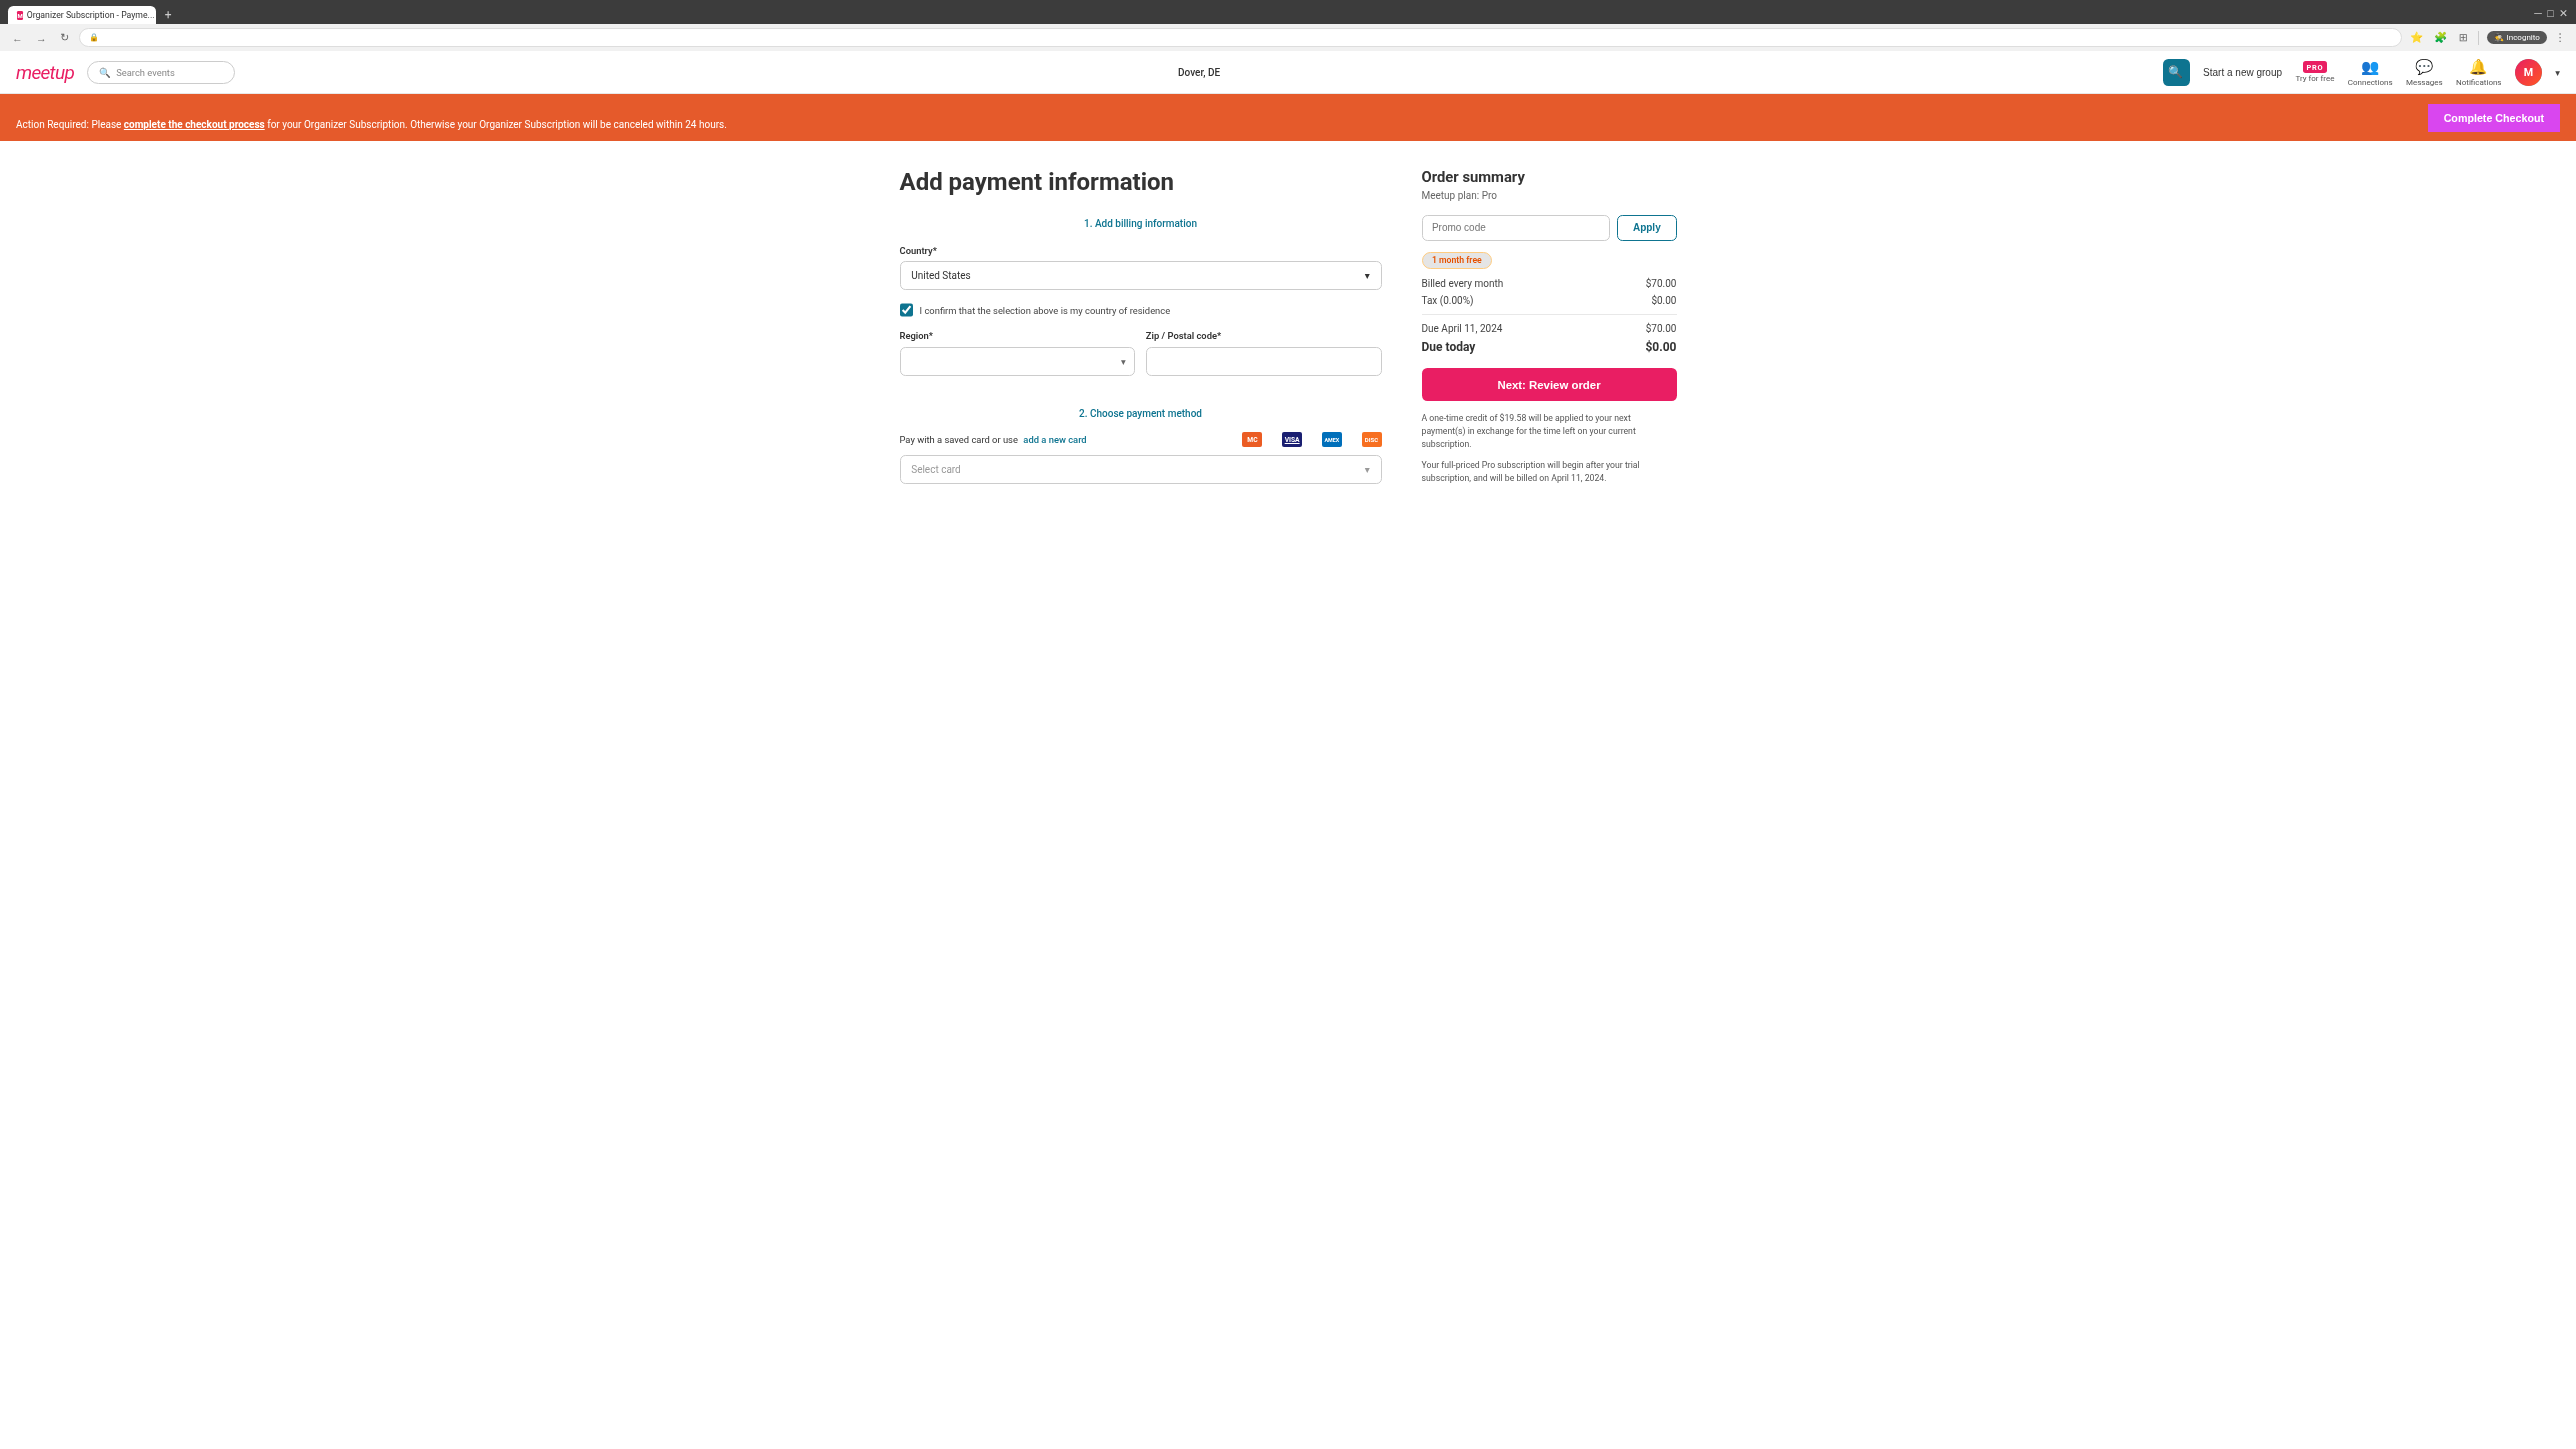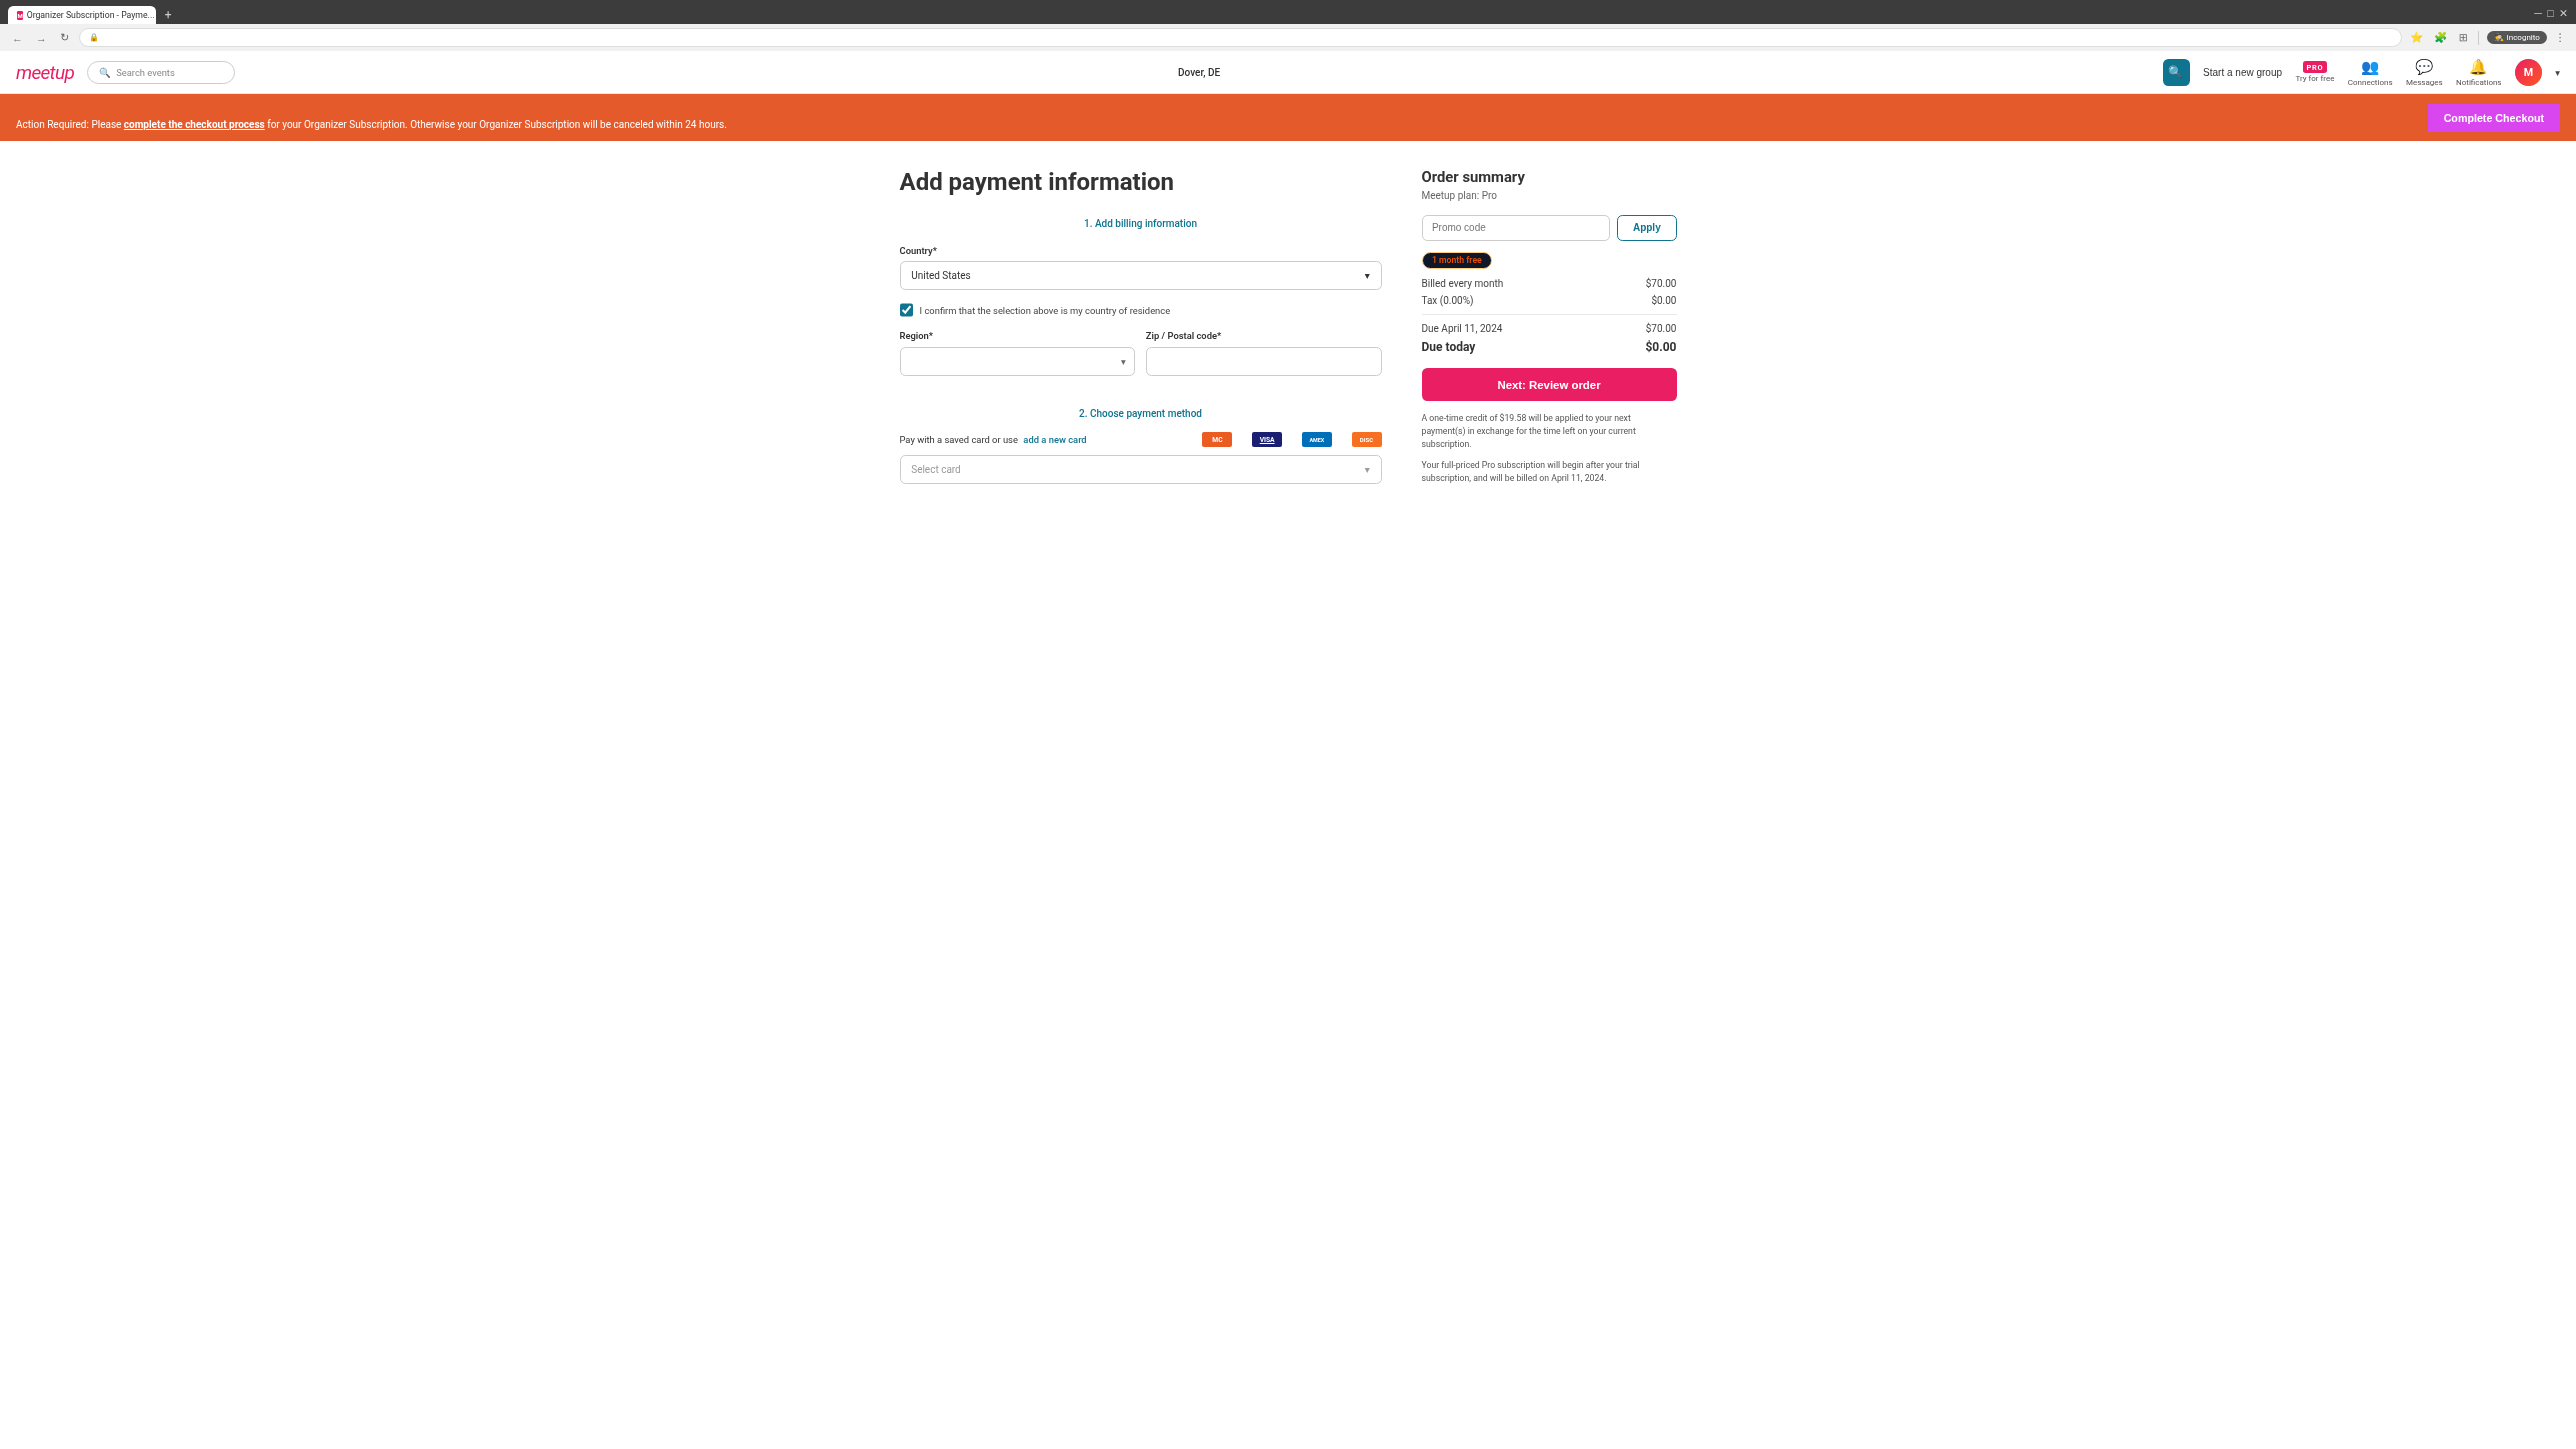--- a/index.html
+++ b/index.html
@@ -50,34 +50,34 @@
     .country-display { width: 100%; border: 0.7px solid #ccc; border-radius: 5.4px; padding: 8px 10.7px; font-size: 10px; color: #333; background: #fff; display: flex; align-items: center; justify-content: space-between; cursor: pointer; }
     .checkbox-row { display: flex; align-items: center; gap: 6.7px; margin-top: 8px; margin-bottom: 13.4px; }
     .checkbox-input { width: 13.4px; height: 13.4px; accent-color: #0e7490; cursor: pointer; flex-shrink: 0; }
     .checkbox-label { font-size: 9.4px; color: #444; }
     .two-col { display: grid; grid-template-columns: 1fr 1fr; gap: 10.7px; }
     .text-input { width: 100%; border: 0.7px solid #ccc; border-radius: 5.4px; padding: 8px 10.7px; font-size: 10px; color: #333; background: #fff; }
     .step2-label { text-align: center; color: #0e7490; font-size: 10px; font-weight: 500; margin: 19px 0 13.4px; }
     .payment-row { display: flex; align-items: center; gap: 5.4px; margin-bottom: 8px; font-size: 9.4px; color: #333; }
     .payment-link { color: #0e7490; text-decoration: none; cursor: pointer; font-weight: 500; }
     .card-icons { display: flex; gap: 2.7px; align-items: center; margin-left: auto; }
-    .card-icon { width: 30px; height: 14.8px; border-radius: 2px; display: flex; align-items: center; justify-content: center; font-size: 6.7px; font-weight: bold; margin-left: 17px; }
+    .card-icon { width: 20px; height: 14.8px; border-radius: 2px; display: flex; align-items: center; justify-content: center; font-size: 6.7px; font-weight: bold; margin-left: 17px; }
     .card-mc { background: #eb5c23; color: white; }
     .card-visa { background: #1a1f71; color: white; text-decoration: underline; }
     .card-amex { background: #006fba; color: white; }
     .card-disc { background: #f76f20; color: white; }
     .select-card-wrapper { position: relative; }
 
     
     .order-summary-title { font-size: 14.8px; font-weight: 700; color: #333; margin-bottom: 4px; }
     .plan-name { font-size: 10px; color: #666; margin-bottom: 13.4px; }
     .promo-row { display: flex; gap: 6.7px; align-items: center; margin-bottom: 10.7px; }
     .promo-input { flex: 1; border: 0.7px solid #ccc; border-radius: 5.4px; padding: 6.7px 9.4px; font-size: 10px; color: #999; }
     .apply-btn { background: #fff; border: 1.3px solid #0e7490; color: #0e7490; border-radius: 5.4px; padding: 6.7px 14.8px; font-size: 10px; font-weight: 600; cursor: pointer; }
-    .free-badge { background: #0f172a; color: #e65100; border: 0.7px solid #ffcc80; border-radius: 10.7px; padding: 2.7px 9.4px; font-size: 8.7px; font-weight: 600; display: inline-block; margin-bottom: 9.4px; }
+    .free-badge { background: #e5e5e5; color: #e65100; border: 0.7px solid #ffcc80; border-radius: 10.7px; padding: 2.7px 9.4px; font-size: 8.7px; font-weight: 600; display: inline-block; margin-bottom: 9.4px; }
     .summary-line { display: flex; justify-content: space-between; font-size: 10px; color: #444; margin-bottom: 5.4px; }
     .summary-divider { border: none; border-top: 0.7px solid #e8e8e8; margin: 8px 0; }
     .summary-due { display: flex; justify-content: space-between; font-size: 10px; color: #444; margin-bottom: 5.4px; }
     .summary-total { display: flex; justify-content: space-between; font-size: 12px; font-weight: 700; color: #333; margin: 6.7px 0 13.4px; }
     .next-btn { width: 100%; background: #e91e63; color: white; border: none; border-radius: 5.4px; padding: 10.7px; font-size: 11.4px; font-weight: 600; cursor: pointer; margin-bottom: 10.7px; }
     .credit-note { font-size: 8.7px; color: #555; line-height: 1.5; margin-bottom: 8px; }
     .trial-note { font-size: 8.7px; color: #555; line-height: 1.5; }
   </style>
 </head>
 <body>

